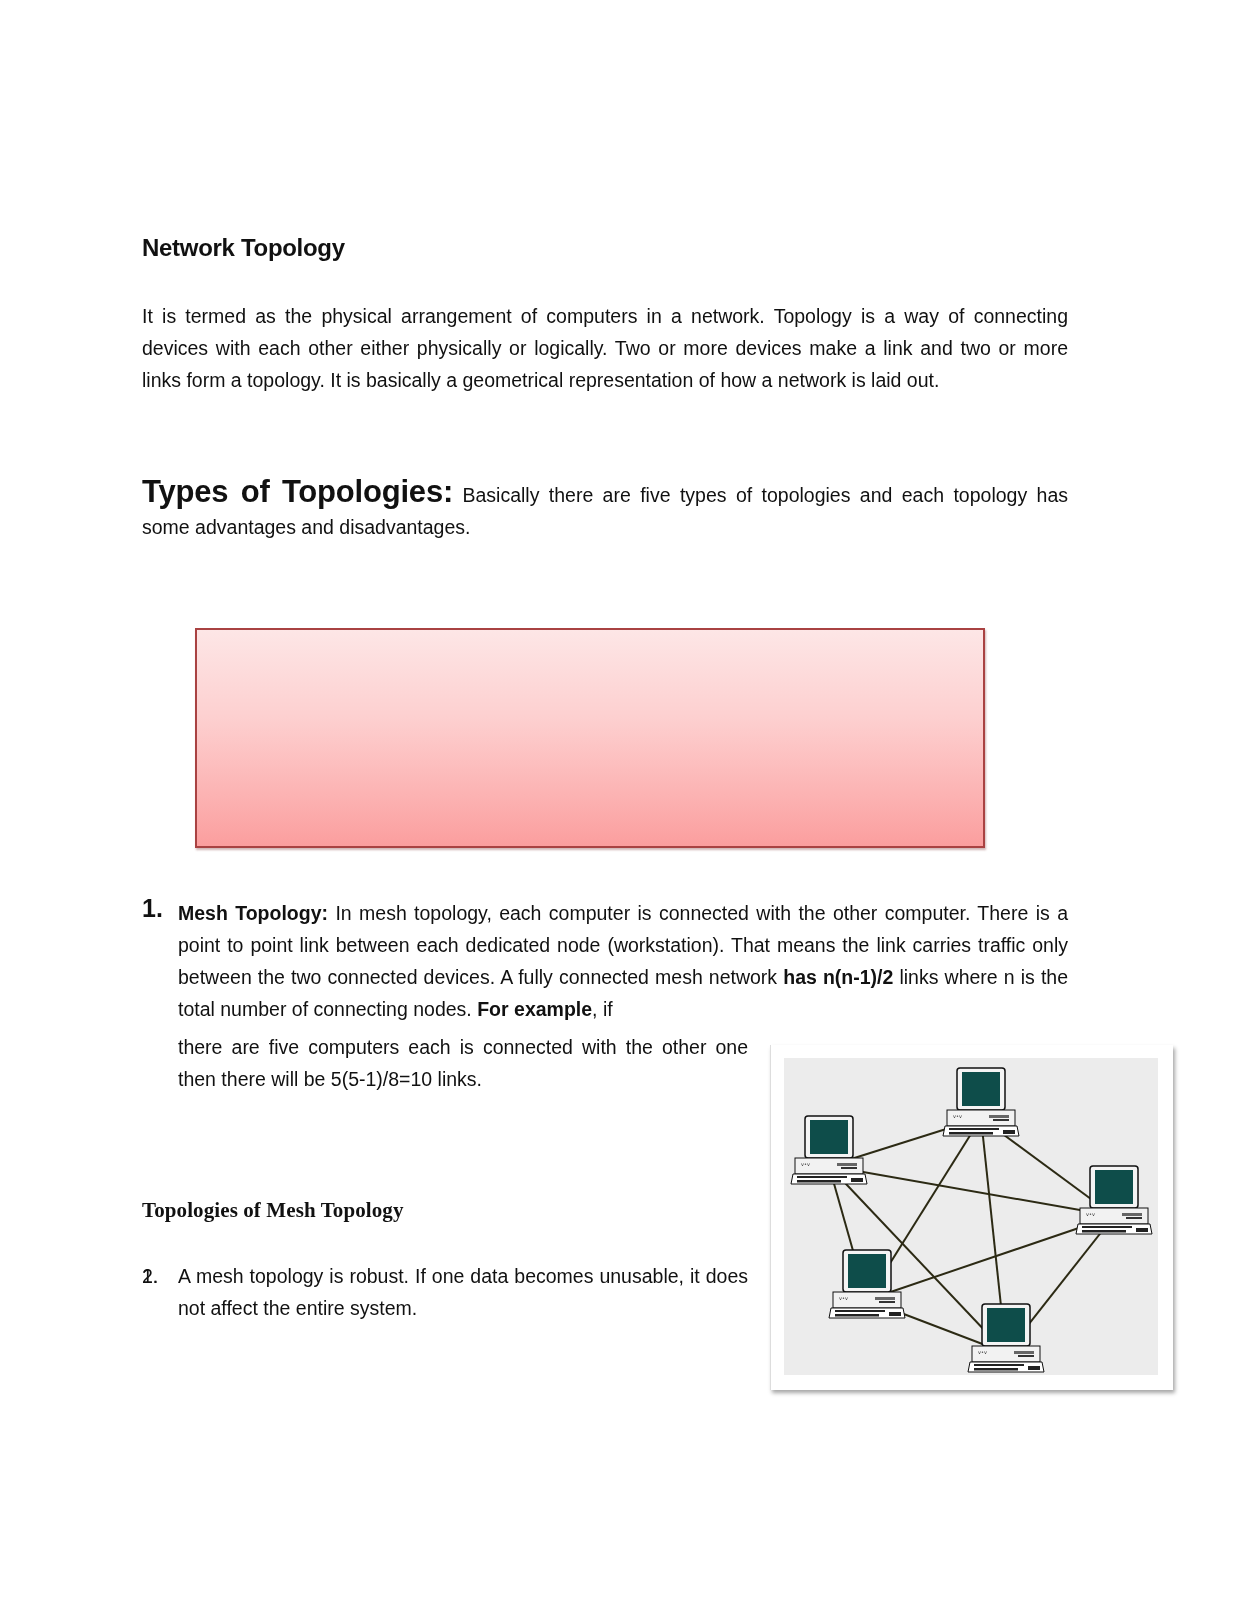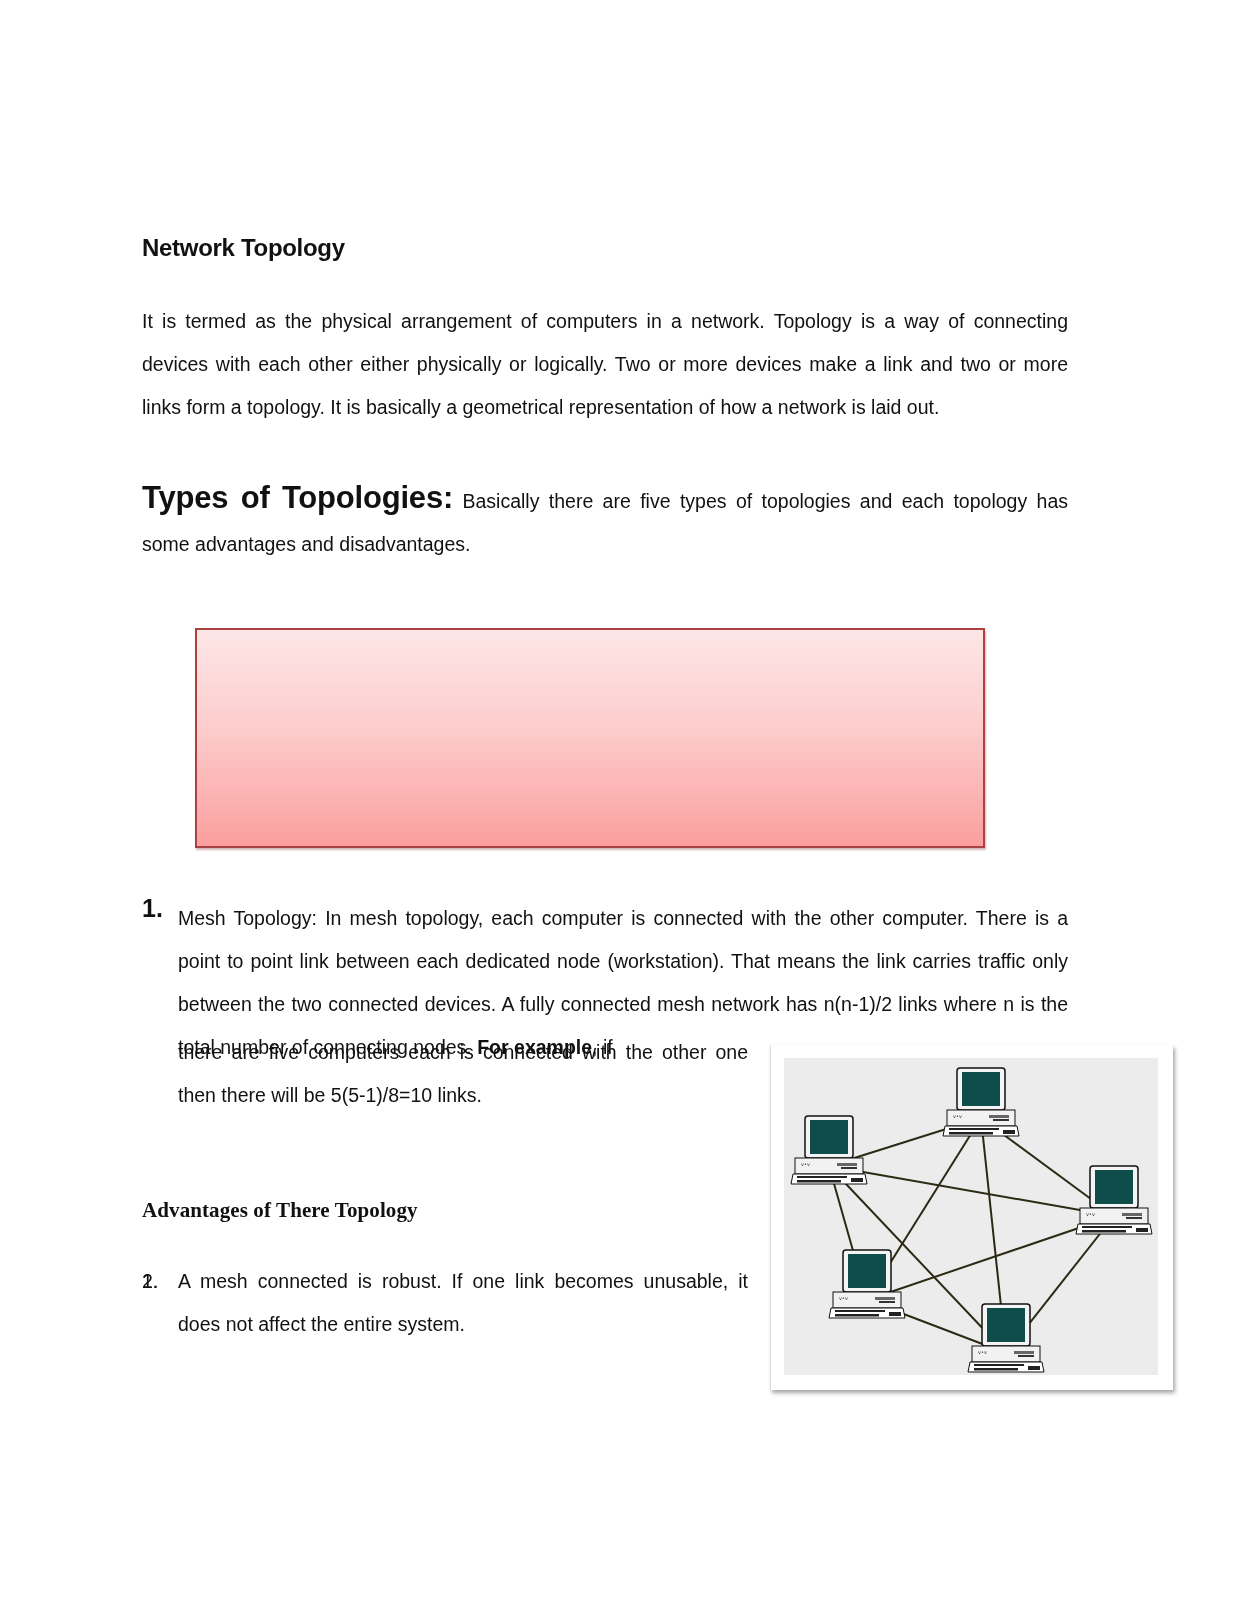--- a/index.html
+++ b/index.html
@@ -1,30 +1,30 @@
 <!DOCTYPE html>
 <html><head>
 <meta charset="utf-8">
 <style>
   html, body { margin: 0; padding: 0; background: #ffffff; }
   body { width: 1236px; height: 1600px; position: relative; overflow: hidden;
          font-family: "Liberation Sans", "DejaVu Sans", sans-serif; color: #111; }
   .abs { position: absolute; }
   .title { left: 142px; top: 234px; font-size: 24px; font-weight: bold; letter-spacing: -0.3px; }
-  .para { font-size: 19.5px; line-height: 43px; text-align: justify; text-align-last: left; }
+  .para { font-size: 19.5px; line-height: 32px; text-align: justify; text-align-last: left; }
   .intro { left: 142px; top: 300px; width: 926px; }
   .types { left: 142px; top: 476px; width: 926px; }
   .types .lead { font-size: 31px; font-weight: bold; letter-spacing: -0.2px; }
   .pinkbox { left: 195px; top: 628px; width: 786px; height: 216px;
              border: 2px solid #a94242;
              background: linear-gradient(to bottom, #fde6e6 0%, #fdd0d0 40%, #fcb4b4 75%, #fb9e9e 100%);
              box-shadow: 1px 2px 2px rgba(120,40,40,0.35); }
   .mesh-num { left: 142px; top: 894px; font-size: 25px; font-weight: bold; }
   .mesh { left: 178px; top: 897px; width: 890px; }
-  .mesh b { font-weight: normal; }
+  .mesh b { font-weight: bold; }
   .mesh .em { font-weight: bold; }
   .mesh2 { left: 178px; top: 1031px; width: 570px; }
   .adv-title { left: 142px; top: 1198px; font-family: "Liberation Serif", "DejaVu Serif", serif;
                font-weight: bold; font-size: 21px; letter-spacing: 0.1px; }
   .adv-list { left: 142px; top: 1260px; width: 606px; }
   .adv-item { position: relative; padding-left: 36px; }
   .adv-item .num { position: absolute; left: 0; top: 0; }
   .figure { left: 770px; top: 1045px; width: 402px; height: 345px; background: #fff;
             box-shadow: 2px 3px 4px rgba(0,0,0,0.35); border-left: 1px solid #ddd; }
   .figure-inner { position: absolute; left: 13px; top: 13px; width: 374px; height: 317px; background: #ececec; }
@@ -42,29 +42,29 @@
 </div>
 
 <div class="abs pinkbox"></div>
 
 <div class="abs mesh-num">1.</div>
 <div class="abs para mesh">
   <b>Mesh Topology:</b><span> In mesh topology, each computer is connected with the other computer. There is a point to point link between each dedicated node (workstation). That means the link carries traffic only between the two connected devices. A fully connected mesh network </span><b>has n(n-1)/2</b><span> links where n is the total number of connecting nodes. </span><span class="em">For example</span><span>, if</span>
 </div>
 <div class="abs para mesh2">there are five computers each is connected with the other one then there will be 5(5-1)/8=10 links.</div>
 
-<div class="abs adv-title">Advantages of There Topology</div>
+<div class="abs adv-title">Topologies of Mesh Topology</div>
 
 <div class="abs para adv-list">
   <div class="adv-item">
     <span class="num">1.</span>
   </div>
   <div class="adv-item">
     <span class="num">2.</span>
-    <span>A mesh connected is robust. If one link becomes unusable, it does not affect the entire system.</span>
+    <span>A mesh topology is robust. If one data becomes unusable, it does not affect the entire system.</span>
   </div>
 </div>
 
 <div class="abs figure">
   <div class="figure-inner">
     <svg width="374" height="317" viewBox="0 0 374 317">
       <defs>
         <g id="pc">
 
           <rect x="-24" y="-44" width="48" height="42" rx="3" fill="#f4f4f4" stroke="#111" stroke-width="1.5"></rect>

